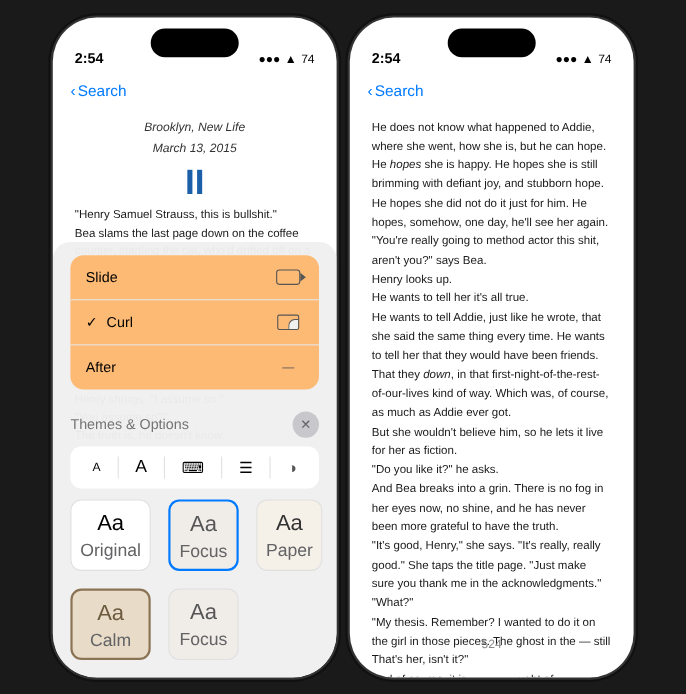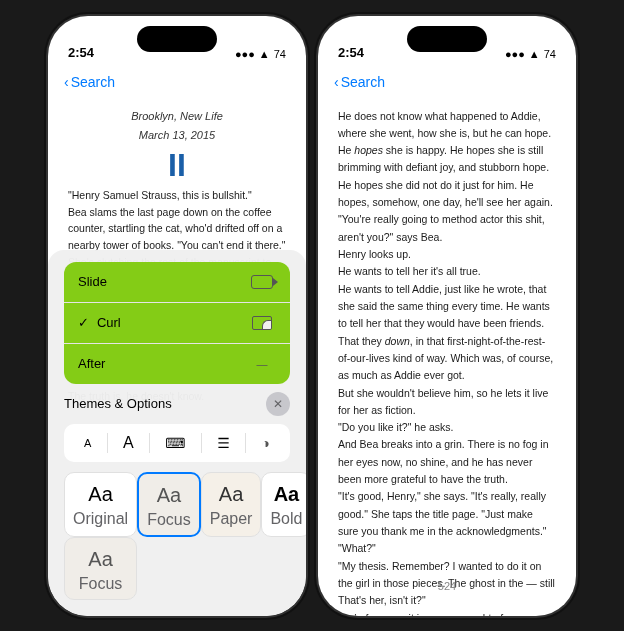--- a/index.html
+++ b/index.html
@@ -128,23 +128,23 @@
       position: absolute;
       bottom: 0;
       left: 0;
       right: 0;
       background: rgba(240,240,240,0.97);
       border-radius: 16px 16px 0 0;
       padding: 12px 16px 16px;
       z-index: 200;
     }
     .slide-options {
-      background: #84cc16;
+      background: #fdba74;
       border-radius: 12px;
-      margin-bottom: 8px;
+      margin-bottom: 20px;
       overflow: hidden;
     }
     .slide-option-row {
       display: flex;
       align-items: center;
       padding: 10px 14px;
       border-bottom: 1px solid #e5e5e5;
       font-size: 13px;
       color: #000;
     }
@@ -172,21 +172,21 @@
     }
     .themes-header {
       display: flex;
       align-items: center;
       justify-content: space-between;
       margin-bottom: 8px;
     }
     .themes-title {
       font-size: 13px;
       font-weight: 500;
-      color: #000000;
+      color: #737373;
     }
     .close-btn {
       width: 24px;
       height: 24px;
       background: #c7c7cc;
       border-radius: 50%;
       display: flex;
       align-items: center;
       justify-content: center;
       font-size: 12px;
@@ -213,22 +213,22 @@
     .toolbar-item.small-a { font-size: 11px; }
     .toolbar-item.large-a { font-size: 16px; font-weight: 500; }
     .toolbar-divider {
       width: 1px;
       height: 20px;
       background: #e0e0e0;
     }
     
     .themes-grid {
       display: grid;
-      grid-template-columns: repeat(5, 1fr);
-      gap: 0;
+      grid-template-columns: repeat(4, 1fr);
+      gap: 16px;
     }
     .theme-card {
       border-radius: 10px;
       padding: 10px 8px 6px;
       text-align: center;
       border: 1px solid #e0e0e0;
       position: relative;
     }
     .theme-card.selected {
       border: 2px solid #007AFF;

